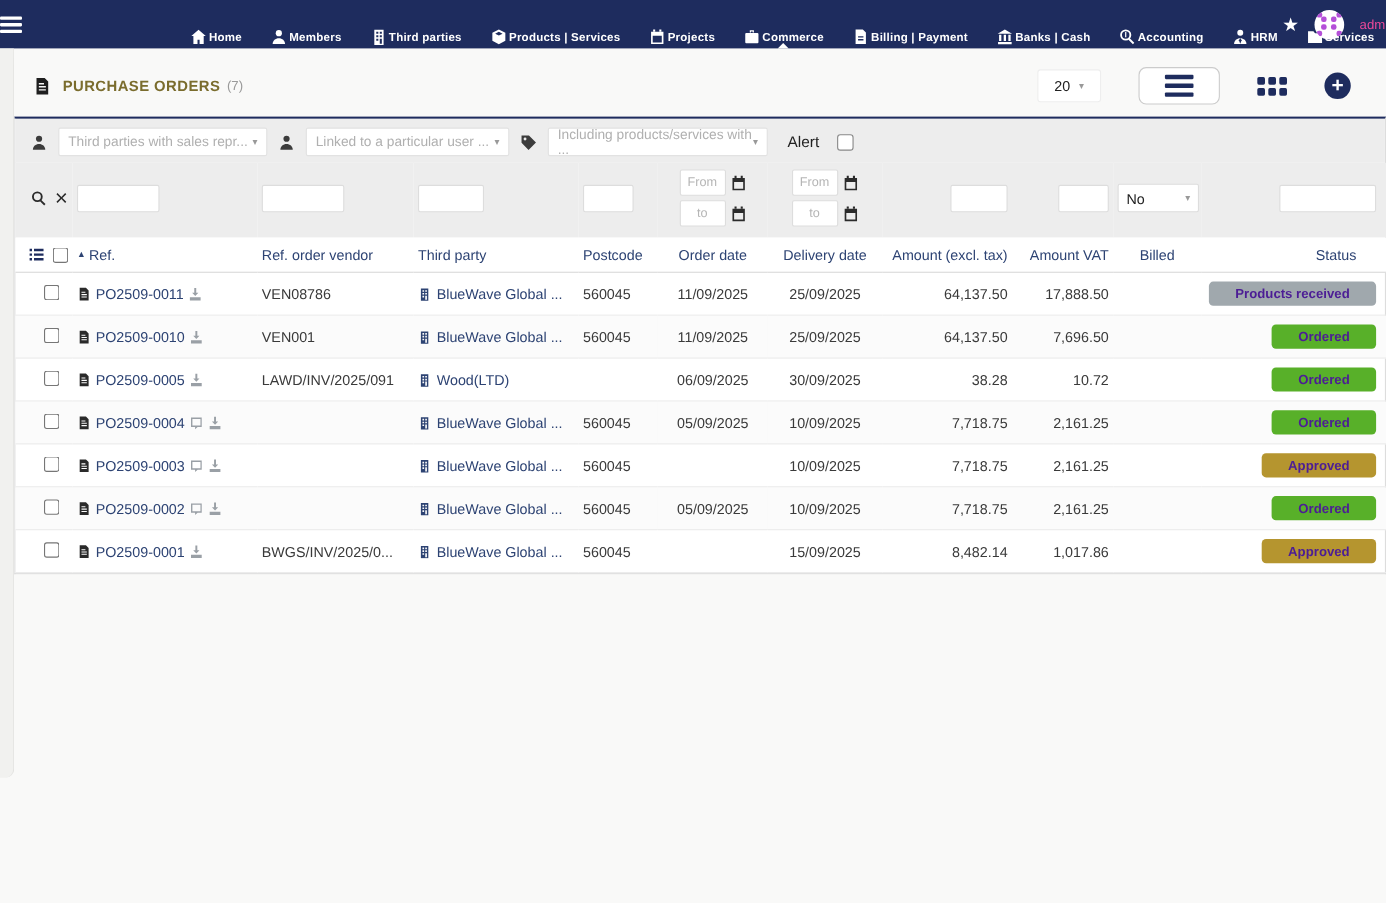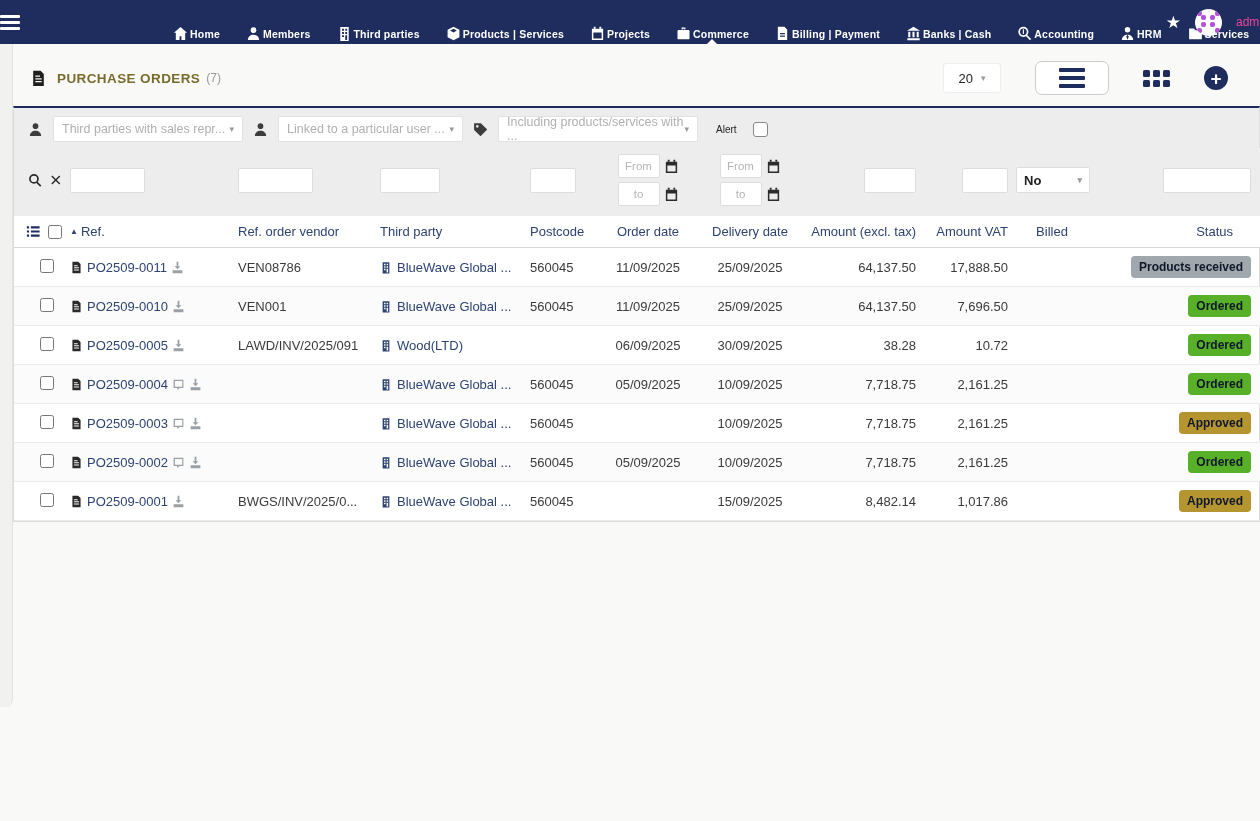--- a/index.html
+++ b/index.html
@@ -44,41 +44,41 @@
   .add-btn { width:24px; height:24px; border-radius:50%; background:#1e2c5e; color:#fff; display:flex;
       align-items:center; justify-content:center; font-size:19px; font-weight:bold; line-height:1; cursor:pointer; }
 
   
   .card { margin-left:13px; width:1247px; background:#fff; border:1px solid #ddd; border-top:2px solid #1e2c5e; }
   .selects-row { background:#ededed; display:flex; align-items:center; gap:10px; padding:8px 10px 6px 14px; }
   .sel-ic { width:15px; height:15px; fill:#3c3c3c; flex:0 0 auto; }
   .fake-select { background:#fff; border:1px solid #e2e2e2; border-radius:2px; height:26px; display:flex;
       align-items:center; justify-content:space-between; padding:0 8px; color:#b0b0b0; font-size:12.5px; cursor:pointer; }
   .fs-1 { width:190px; } .fs-2 { width:185px; } .fs-3 { width:200px; }
-  .alert-wrap { display:flex; align-items:center; gap:16px; margin-left:8px; color:#222; font-size:10px; }
+  .alert-wrap { display:flex; align-items:center; gap:16px; margin-left:8px; color:#222; font-size:14px; }
   .alert-box { width:15px; height:15px; border:1px solid #888; border-radius:3px; background:#fff; cursor:pointer; }
 
   table { border-collapse:collapse; table-layout:fixed; width:100%; }
   col.c-sel{width:52px} col.c-ref{width:168px} col.c-vref{width:142px} col.c-tp{width:150px}
   col.c-pc{width:72px} col.c-od{width:100px} col.c-dd{width:104px} col.c-amt{width:118px}
   col.c-vat{width:92px} col.c-bil{width:80px} col.c-st{width:169px}
 
   tr.filter-tr { background:#ededed; }
   tr.filter-tr td { padding:6px 4px 10px 4px; vertical-align:middle; }
   .srch-icons { display:flex; align-items:center; gap:8px; padding-left:10px; }
   .srch-icons svg { cursor:pointer; }
   .f-input { background:#fff; border:1px solid #ddd; border-radius:2px; height:25px; width:75px; font-family:inherit; font-size:12px; padding:0 4px; }
   .f-input.w60{width:60px} .f-input.w46{width:46px} .f-input.w52{width:52px} .f-input.w88{width:88px}
   .date-stack { display:flex; flex-direction:column; gap:4px; align-items:center; }
   .date-line { display:flex; align-items:center; gap:4px; }
   .date-input { width:42px; height:24px; background:#fff; border:1px solid #ddd; border-radius:2px; text-align:center; font-size:11.5px; color:#aaa; font-family:inherit; }
   .date-input::placeholder { color:#b5b5b5; }
   .cal-btn { width:15px; height:15px; fill:#2b2b2b; cursor:pointer; }
   .billed-select { width:74px; height:26px; margin:0 auto; background:#fff; border:1px solid #ddd; border-radius:2px;
-      display:flex; align-items:center; justify-content:space-between; padding:0 7px; font-size:13px; color:#222; cursor:pointer;font-weight:bold; }
+      display:flex; align-items:center; justify-content:space-between; padding:0 7px; font-size:13px; color:#222; cursor:pointer; }
 
   tr.head-tr { background:#fff; }
   tr.head-tr td { color:#2d4373; font-size:13px; padding:8px 4px; border-bottom:1px solid #d9d9d9; vertical-align:middle; }
   .head-sel { display:flex; align-items:center; gap:8px; padding-left:8px; }
   .fields-ic { width:15px; height:15px; fill:#1e2c5e; cursor:pointer; }
   .sort-caret { color:#2d4373; font-size:8px; margin-right:3px; vertical-align:2px; }
   .t-right { text-align:right; } .t-center { text-align:center; }
   .st-head { text-align:right; padding-right:28px !important; }
 
   tr.data-tr td { height:39px; border-bottom:1px solid #ececec; padding:0 4px; vertical-align:middle; font-size:13px; color:#3a3a3a; }
@@ -87,21 +87,21 @@
   tr.head-tr .head-check { margin-left:0; }
   .ref-cell { display:flex; align-items:center; gap:4px; }
   .ref-cell svg { flex:0 0 auto; }
   a.navy-link { color:#2d4373; text-decoration:none; cursor:pointer; }
   .doc-sm { width:13px; height:13px; fill:#2a2a2a; }
   .dl-ic { width:13px; height:13px; fill:#9aa0a6; cursor:pointer; }
   .note-ic { width:13px; height:13px; fill:#9aa0a6; cursor:pointer; }
   .tp-cell { display:flex; align-items:center; gap:5px; overflow:hidden; white-space:nowrap; }
   .bld-ic { width:12px; height:13px; fill:#2d4373; flex:0 0 auto; }
   .amount { color:#67b346; }
-  .badge { display:inline-block; color:#0f172a; font-weight:bold; font-size:12px; padding:4px 8px; border-radius:4px; white-space:nowrap; }
+  .badge { display:inline-block; color:#4c1d95; font-weight:bold; font-size:12px; padding:4px 24px; border-radius:4px; white-space:nowrap; }
   .badge-ordered { background:#58b029; }
   .badge-approved { background:#b5952f; }
   .badge-received { background:#a0a8ad; }
   .status-cell { text-align:right; padding-right:10px !important; }
 
   tr.total-tr td { padding:9px 4px; color:#35486e; font-size:13px; border-top:1px solid #d9d9d9; }
   .total-label { padding-left:10px !important; }
   .total-num { color:#3a4258; }
 </style>
 </head>

